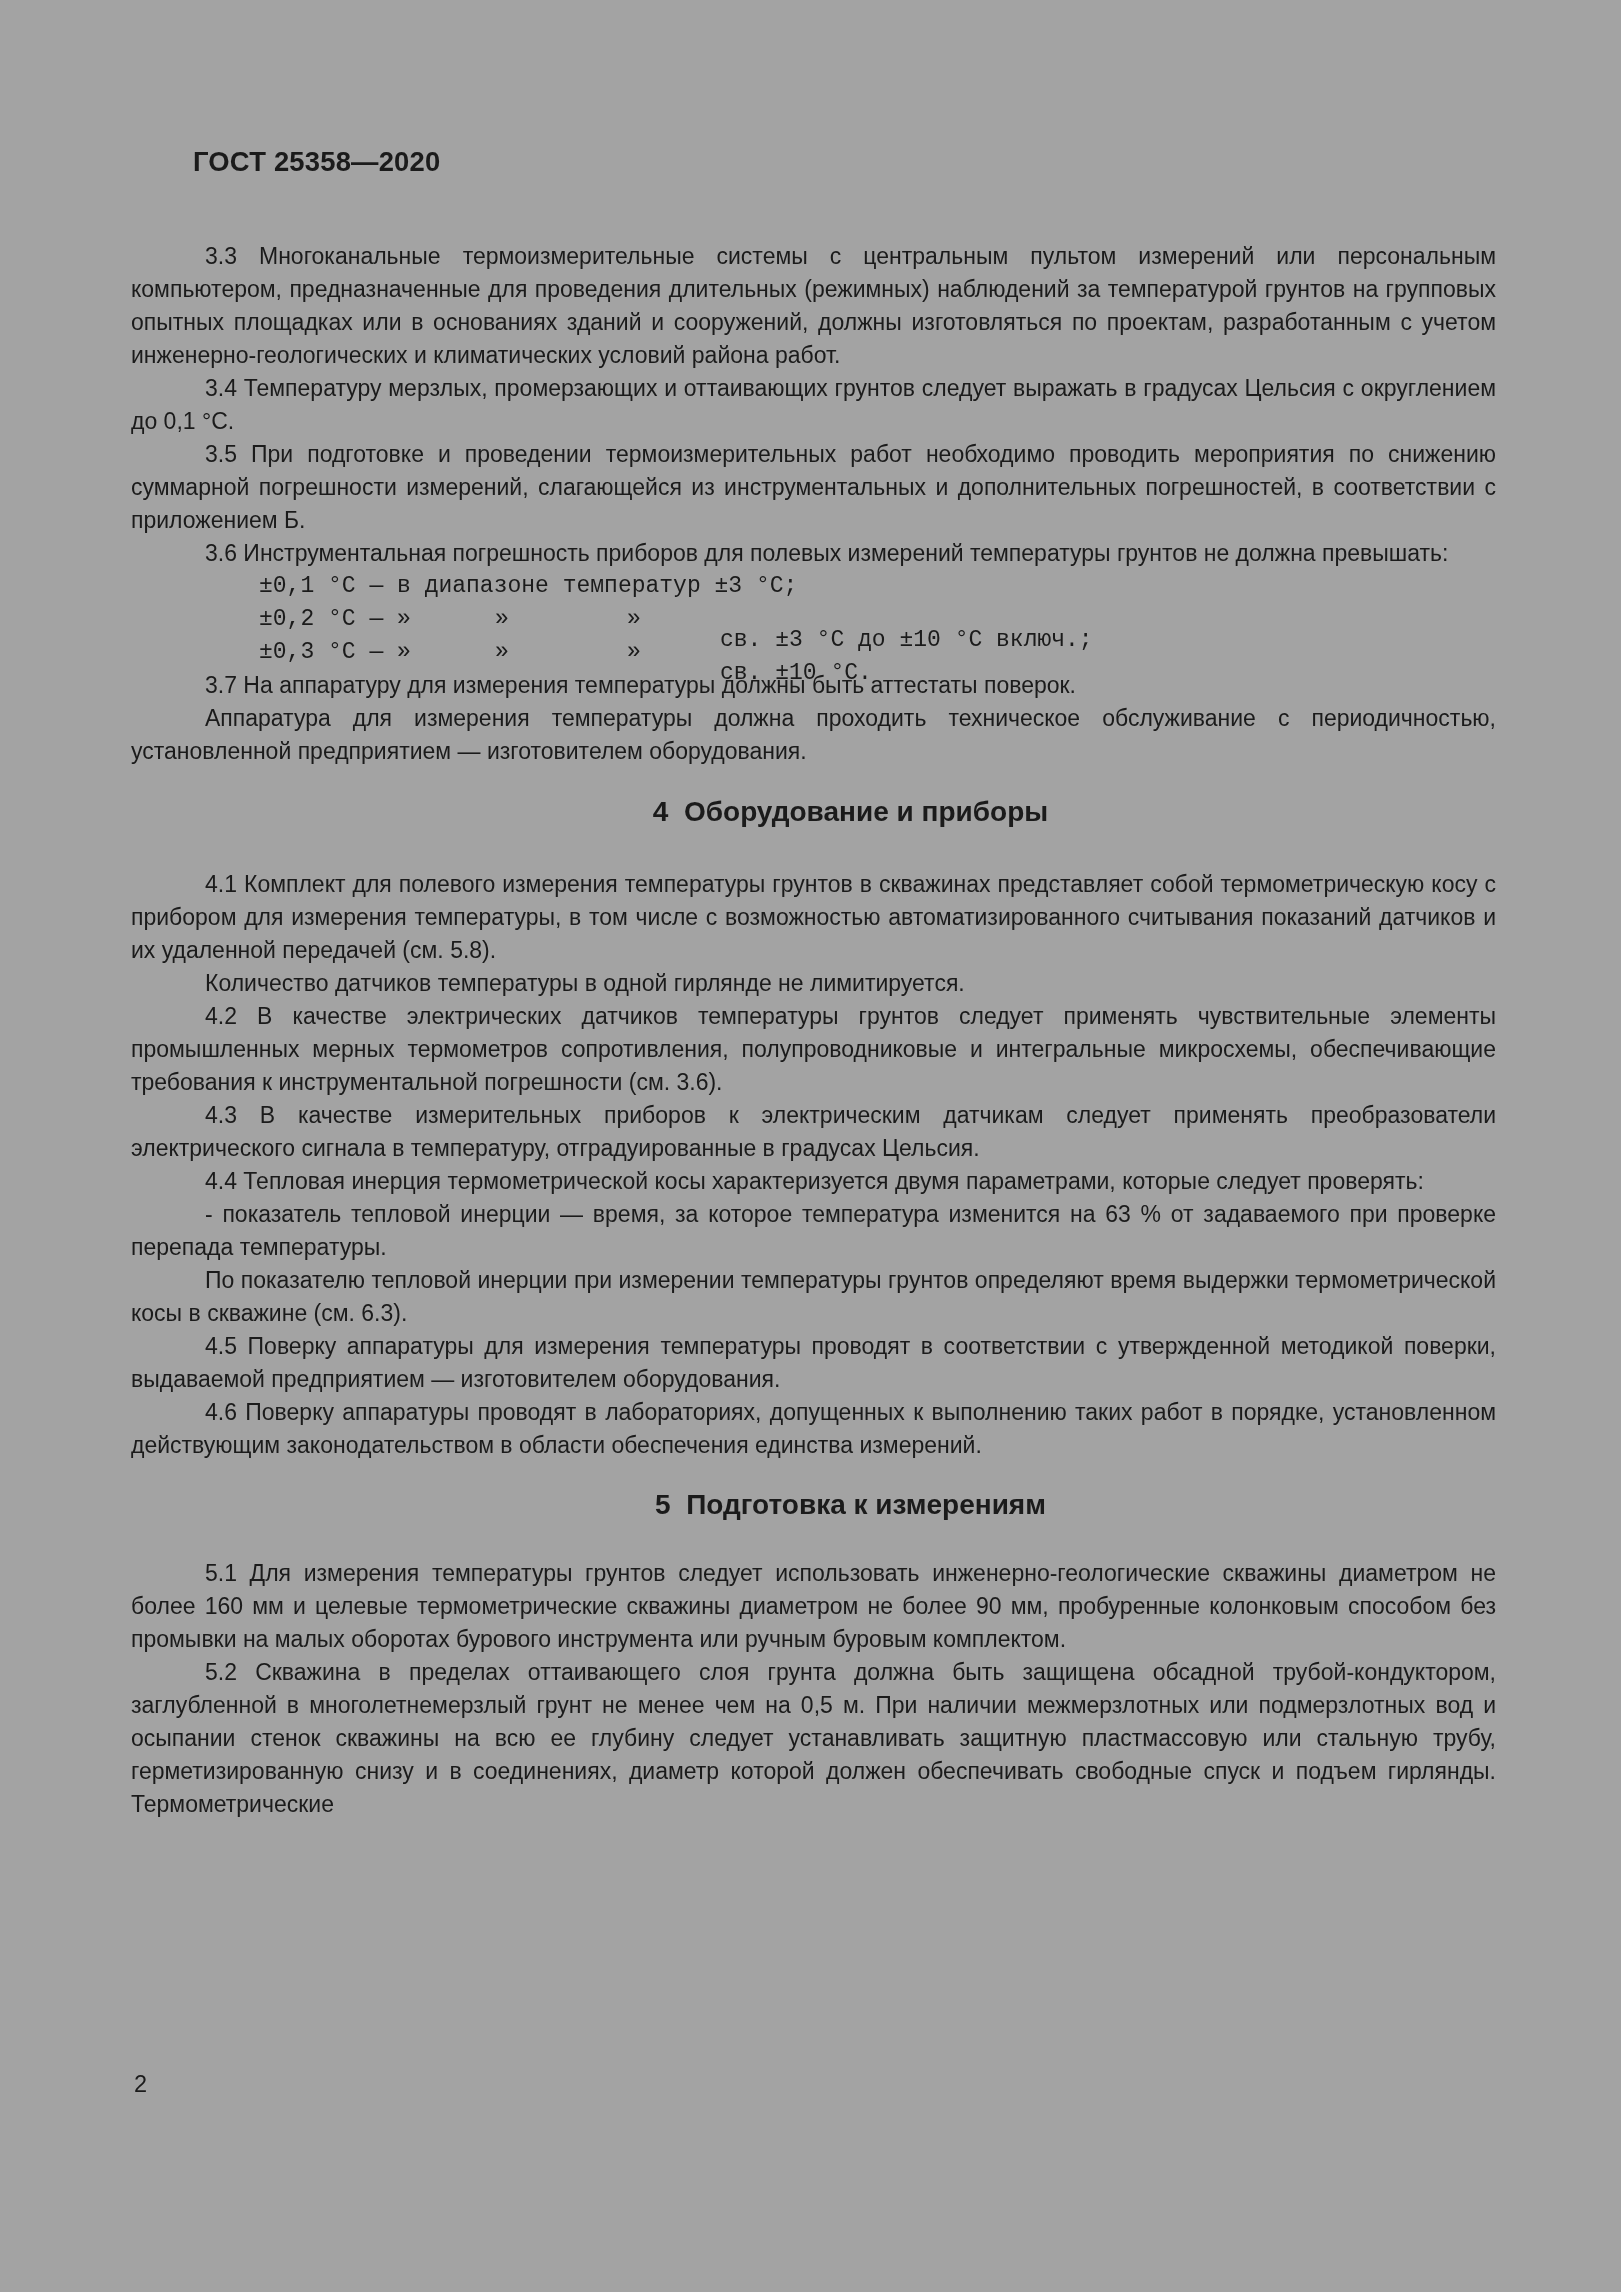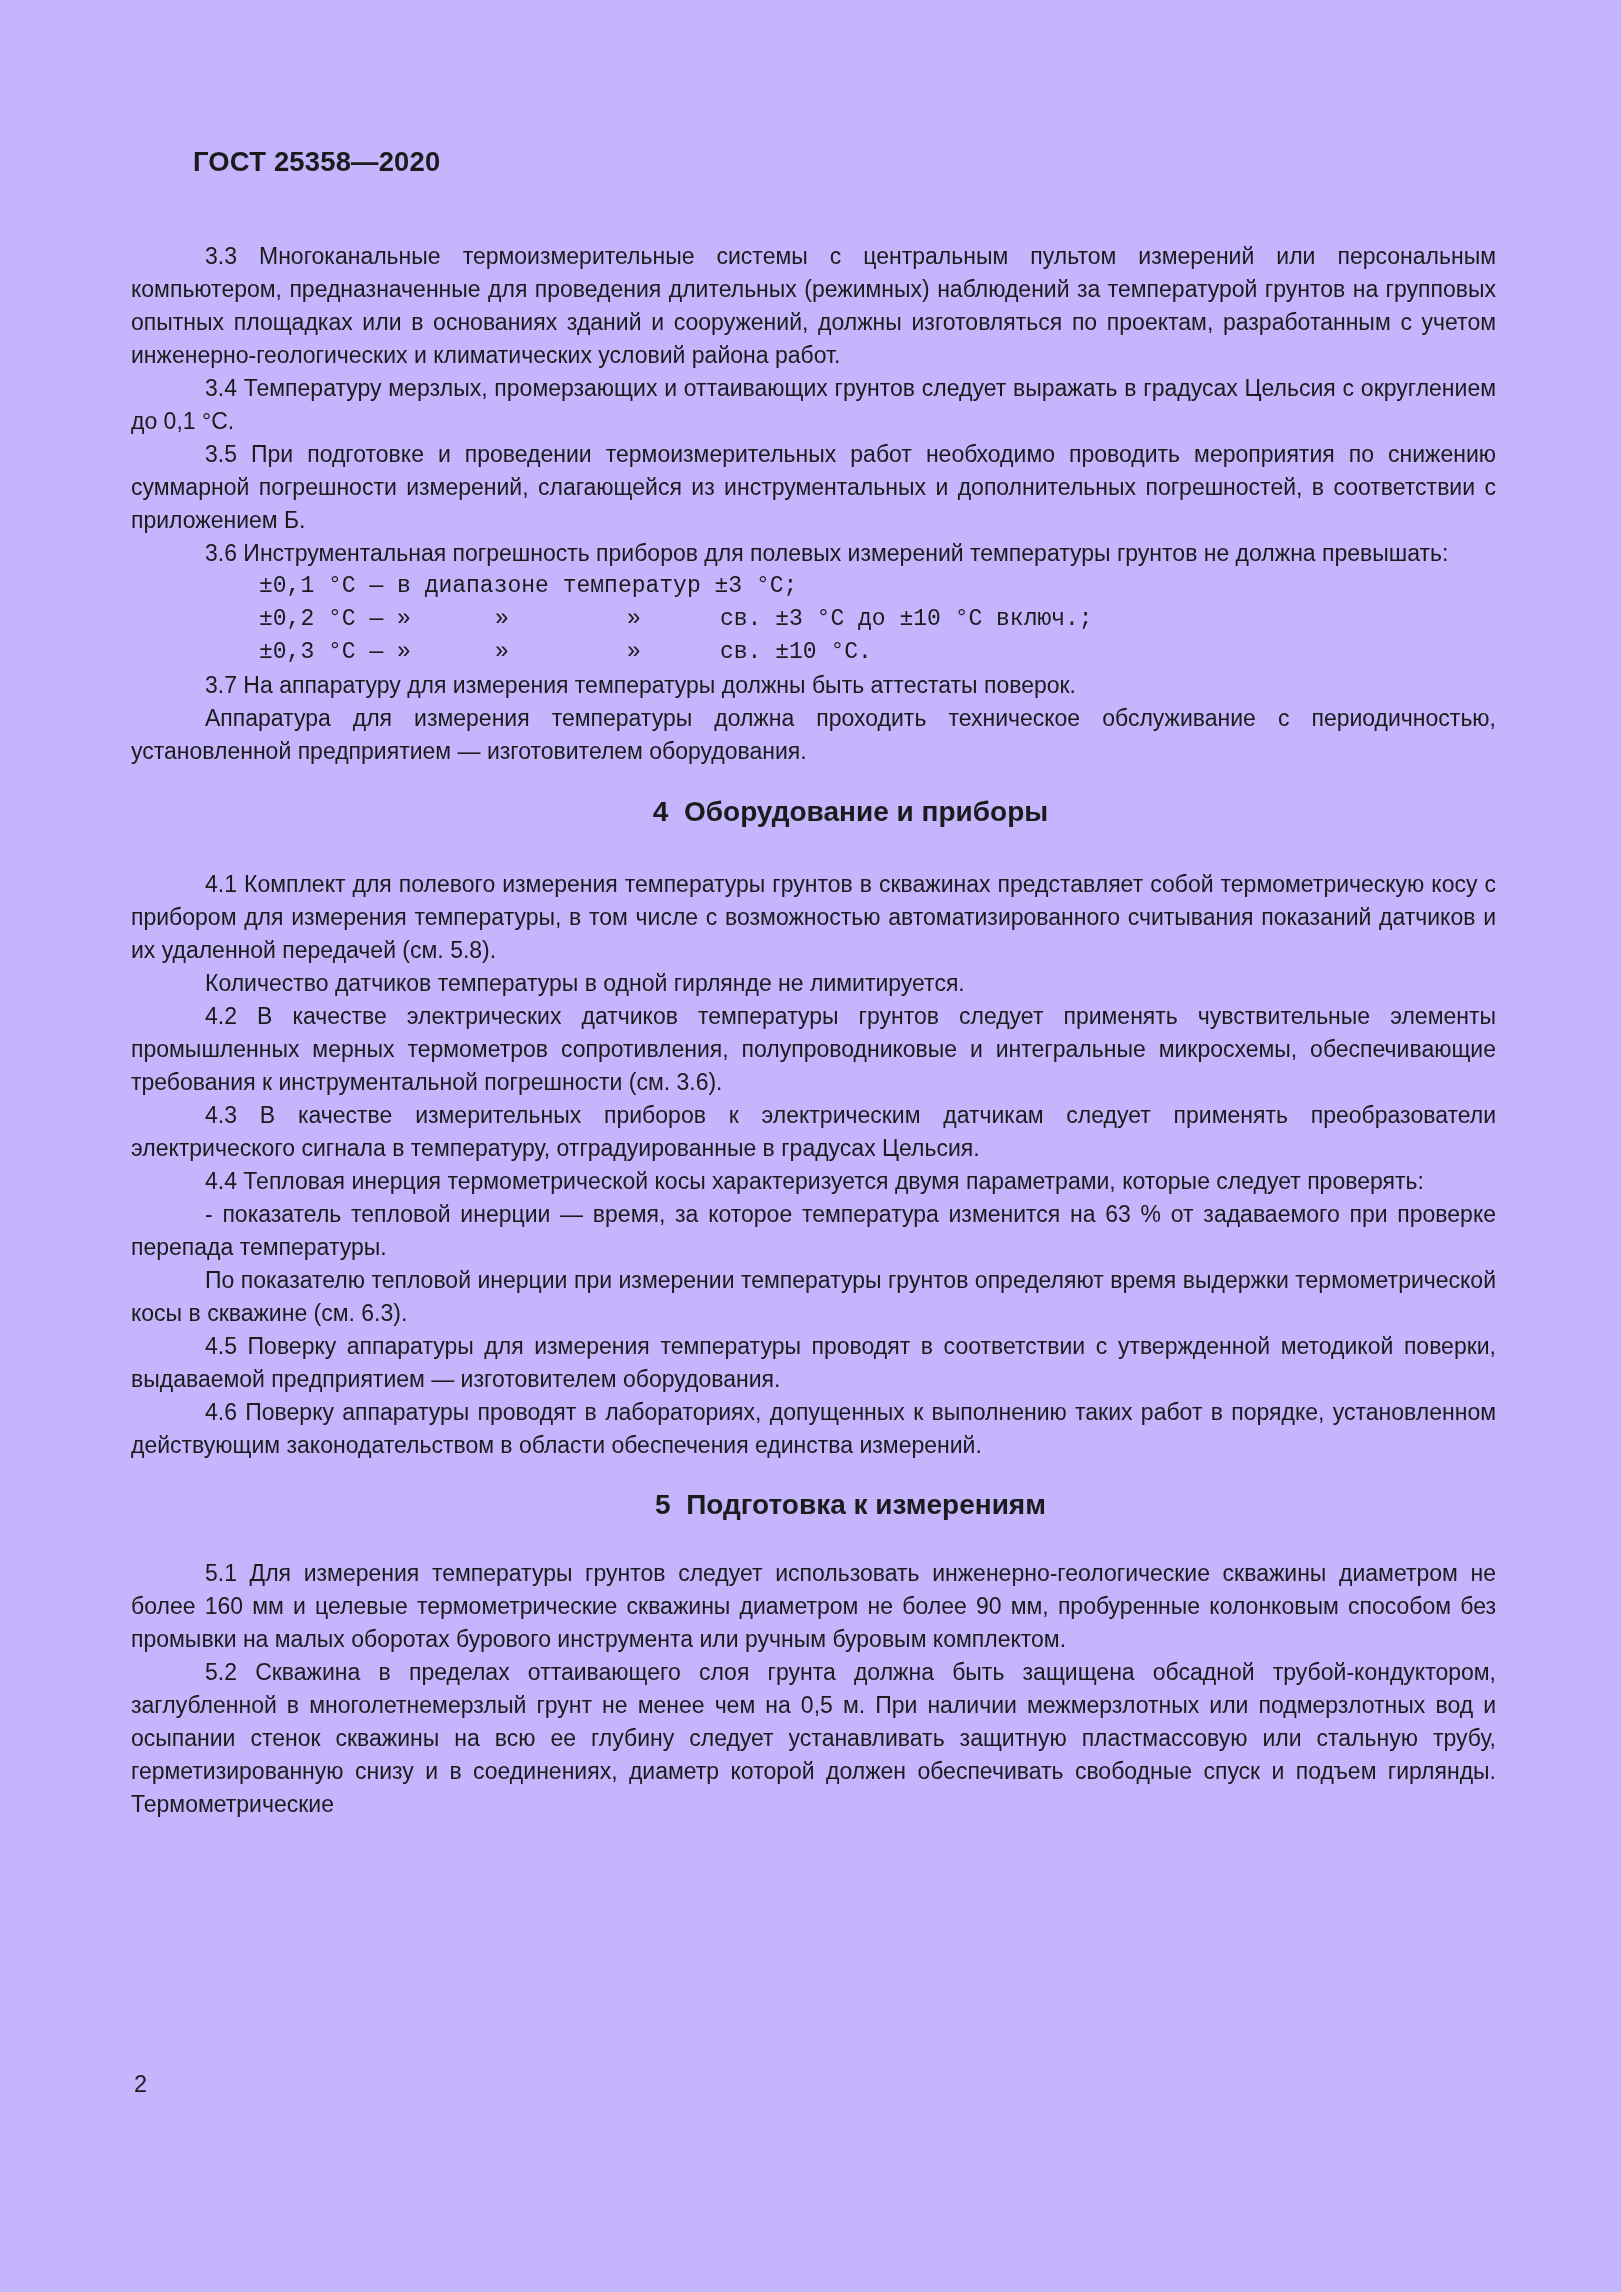--- a/index.html
+++ b/index.html
@@ -4,21 +4,21 @@
 <style>
   html, body {
     margin: 0;
     padding: 0;
     background: #ffffff;
   }
   .page {
     position: relative;
     width: 1621px;
     height: 2293px;
-    background: #c4b5fd;
+    background: #a3a3a3;
     font-family: "Liberation Sans", "DejaVu Sans", sans-serif;
     color: #1b1b1b;
     overflow: hidden;
   }
   .running-header {
     position: absolute;
     left: 193px;
     top: 146px;
     font-size: 27.4px;
     font-weight: bold;
@@ -54,21 +54,21 @@
     padding-left: 128px;
     text-align: left;
     font-family: Liberation Mono, monospace;
   }
   .tol-row .m {
     position: absolute;
     top: 0;
   }
   .tol-row .m.m2 { left: 364px; }
   .tol-row .m.m3 { left: 496px; }
-  .tol-row .m.rest-col { left: 589px; white-space: nowrap; }
+  .tol-row .m.rest-col { left: 589px; white-space: nowrap; margin-top: 21px; }
   .page-number {
     position: absolute;
     left: 134px;
     top: 2068px;
     font-size: 23.5px;
     line-height: 33px;
   }
 </style>
 </head>
 <body>

